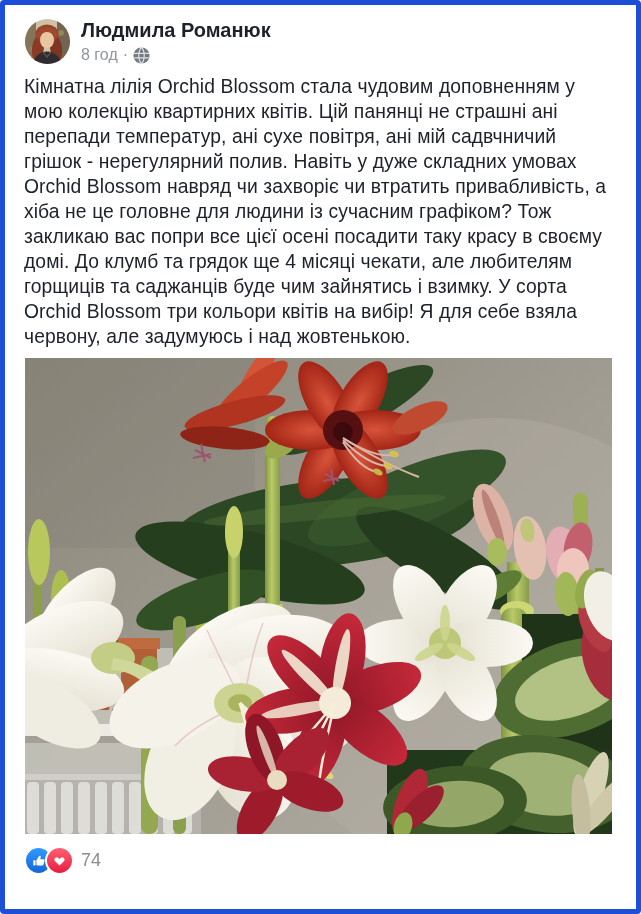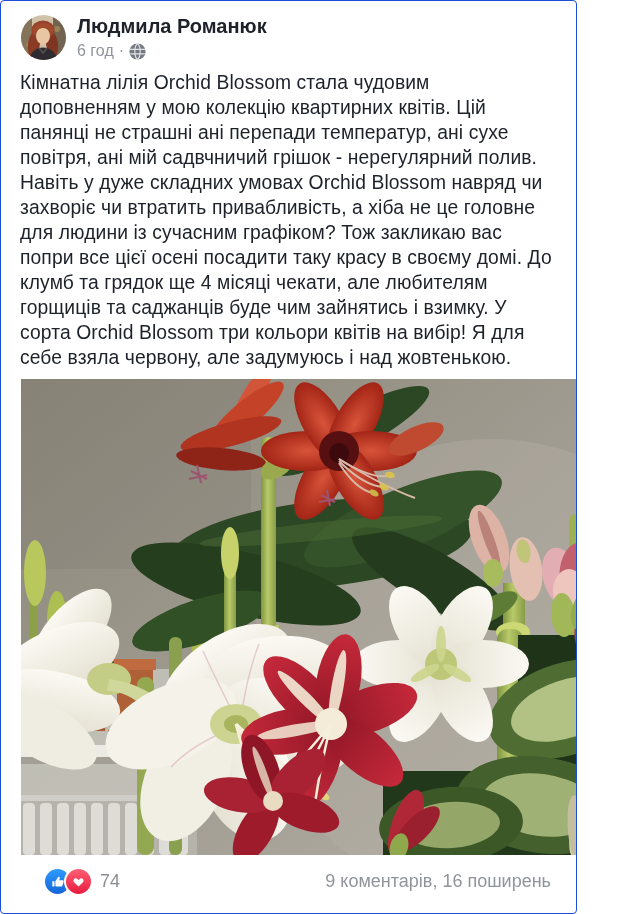--- a/index.html
+++ b/index.html
@@ -1,36 +1,36 @@
 <!DOCTYPE html>
 <html><head>
 <meta charset="utf-8">
 <style>
   html,body{margin:0;padding:0;background:#fff;}
   .card{
-    width:577px;height:914px;box-sizing:border-box;background:#fff;
-    border:1px solid #1d4ed8;border-radius:4px;overflow:hidden;
+    width:641px;height:914px;box-sizing:border-box;background:#fff;
+    border:5px solid #1d4ed8;border-radius:4px;overflow:hidden;
     font-family:"Liberation Sans","DejaVu Sans",sans-serif;
     position:relative;
   }
   .header{display:flex;align-items:center;gap:11px;padding:14px 20px 0 20px;}
   .avatar{width:45px;height:45px;border-radius:50%;overflow:hidden;flex:0 0 auto;cursor:pointer;}
   .avatar svg{display:block;}
   .header-text{display:flex;flex-direction:column;justify-content:center;}
   .name{font-size:20px;font-weight:700;color:#1d2129;line-height:1.15;cursor:pointer;}
   .meta{display:flex;align-items:center;gap:5px;font-size:16px;color:#90949c;margin-top:4px;}
   .meta .sep{color:#90949c;}
   .globe{display:flex;align-items:center;}
   .post-text{
     padding:10px 24px 0 19px;font-size:19.3px;line-height:25px;color:#1d2129;
     letter-spacing:.1px;white-space:pre-line;
   }
   .photo{margin:9px 0 0 20px;width:587px;height:476px;display:block;cursor:pointer;}
   .photo svg{display:block;}
-  .footer{display:flex;justify-content:space-between;align-items:center;padding:12px 25px 0 19px;margin-left:23px;}
+  .footer{display:flex;justify-content:space-between;align-items:center;padding:12px 25px 0 19px;}
   .reactions{display:flex;align-items:center;cursor:pointer;}
   .reaction{width:25px;height:25px;border-radius:50%;display:flex;align-items:center;justify-content:center;border:2px solid #fff;box-sizing:content-box;}
   .reaction.like{background:linear-gradient(#2f9bff,#1465d8);z-index:1;}
   .reaction.love{background:linear-gradient(#ff6074,#e81c3f);margin-left:-8px;z-index:2;}
   .count{font-size:18px;color:#8a8d91;margin-left:7px;}
   .comments-shares{font-size:18px;color:#90949c;cursor:pointer;}
 </style>
 </head>
 <body>
 
@@ -49,21 +49,21 @@
         <ellipse cx="22" cy="15" rx="11.5" ry="9.5" fill="#98432b"></ellipse>
         <ellipse cx="22" cy="21" rx="7" ry="8.5" fill="#e8c6a2"></ellipse>
         <path d="M11 16 A11.5 10 0 0 1 33 15 L30 20 A8 7.5 0 0 0 14 21 Z" fill="#a04a2e"></path>
         <path d="M8 45 C10 36 16 32.5 22 32.5 C28 32.5 34 36 37 45 Z" fill="#2e2c30"></path>
         <path d="M18 33 L22 38 L26 33" fill="none" stroke="#55524e" stroke-width="1.5"></path>
       </svg>
     </div>
     <div class="header-text">
       <div class="name">Людмила Романюк</div>
       <div class="meta">
-        <span>6 год</span>
+        <span>8 год</span>
         <span class="sep">·</span>
         <span class="globe">
           <svg width="17" height="17" viewBox="0 0 16 16">
             <circle cx="8" cy="8" r="7.6" fill="#757a82"></circle>
             <path d="M1 6h14 M1.2 10.2h13.6 M8 .5c3.4 3 3.4 12 0 15 M8 .5c-3.4 3-3.4 12 0 15" stroke="#eceef0" stroke-width="1.1" fill="none" opacity=".9"></path>
           </svg>
         </span>
       </div>
     </div>
   </div>
@@ -333,16 +333,15 @@
           <path fill="#ffffff" d="M1.5 7h2a.5.5 0 0 1 .5.5v5a.5.5 0 0 1-.5.5h-2V7zm3.5.2 2.9-4.6c.2-.4.6-.6 1-.6.7 0 1.2.5 1.2 1.2 0 .1 0 .3-.1.4L9.4 6h3.8c.7 0 1.3.6 1.3 1.3l-.1.5-1.3 4.3c-.2.6-.7 1-1.3 1H6.3c-.5 0-.9-.1-1.3-.4V7.2z"></path>
         </svg>
       </span>
       <span class="reaction love">
         <svg viewBox="0 0 16 16" width="13" height="13">
           <path fill="#ffffff" d="M8 14 2.6 8.8C1.5 7.7 1.5 5.9 2.6 4.8c1.1-1.1 2.9-1.1 4 0L8 6.2l1.4-1.4c1.1-1.1 2.9-1.1 4 0 1.1 1.1 1.1 2.9 0 4L8 14z"></path>
         </svg>
       </span>
       <span class="count">74</span>
     </div>
-    <div class="comments-shares">9 коментарів, 16 поширень</div>
   </div>
 
 </div>
 
 </body></html>

